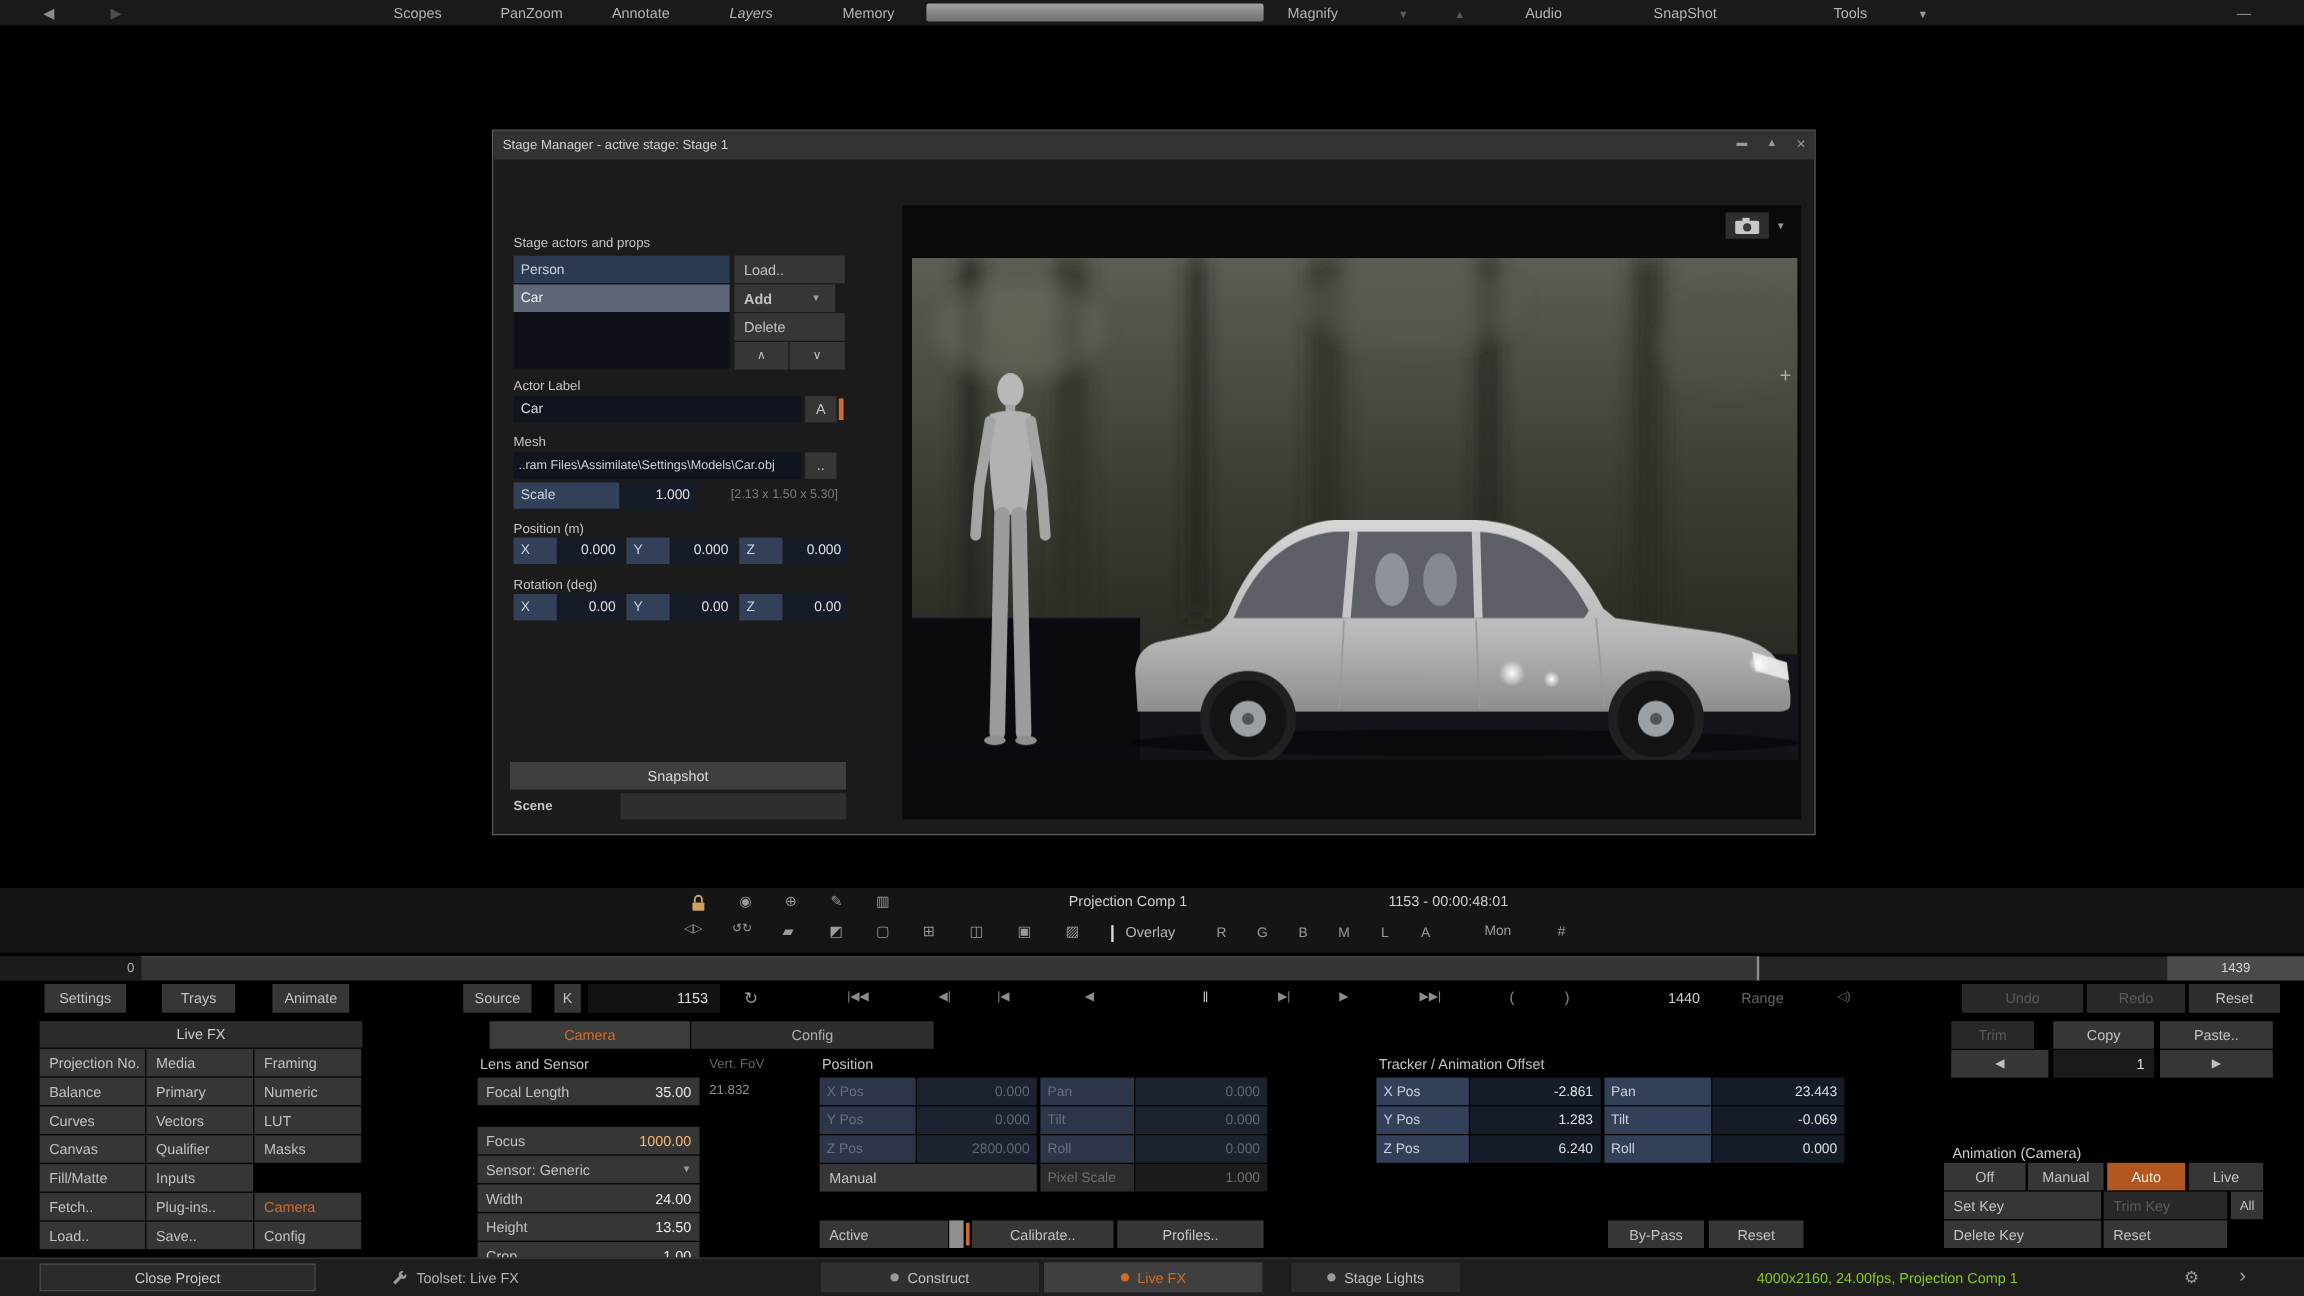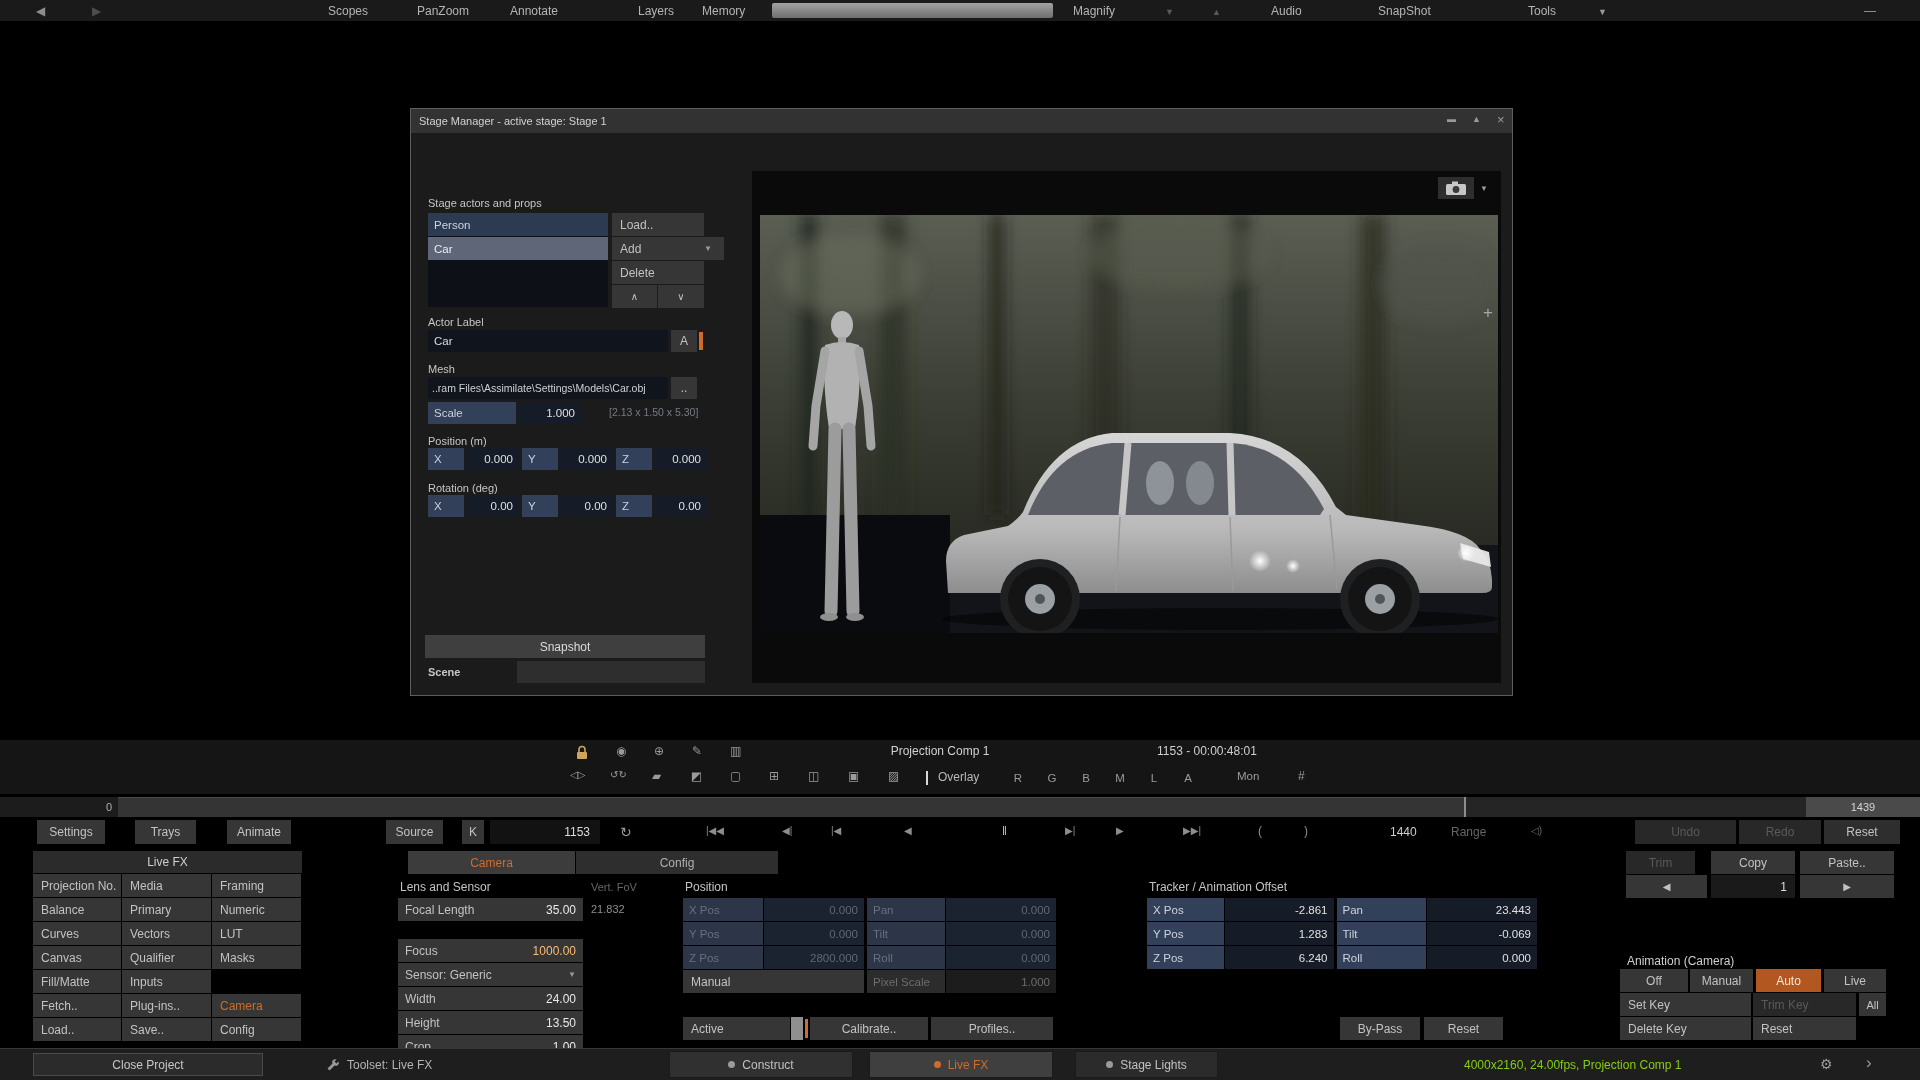--- a/index.html
+++ b/index.html
@@ -29,21 +29,21 @@
 <body>
 
 <div id="root">
 
   <div class="abs" style="left:0;top:0;width:1920px;height:22px;background:#1a1a1a;border-bottom:1px solid #000;">
     <span class="topitem" style="left:36px;color:#8d8d8d;">◀</span>
     <span class="topitem" style="left:92px;color:#4e4e4e;">▶</span>
     <span class="topitem" style="left:328px;">Scopes</span>
     <span class="topitem" style="left:417px;">PanZoom</span>
     <span class="topitem" style="left:510px;">Annotate</span>
-    <span class="topitem" style="left:638px;">Layers</span>
+    <span class="topitem" style="left:608px;font-style:italic;">Layers</span>
     <span class="topitem" style="left:702px;">Memory</span>
     <div class="abs" style="left:772px;top:3px;width:281px;height:15px;border-radius:2px;background:linear-gradient(#a2a2a2,#6f6f6f);"></div>
     <span class="topitem" style="left:1073px;">Magnify</span>
     <span class="topitem" style="left:1165px;font-size:9px;top:7px;color:#5a5a5a;">▼</span>
     <span class="topitem" style="left:1212px;font-size:9px;top:7px;color:#5a5a5a;">▲</span>
     <span class="topitem" style="left:1271px;">Audio</span>
     <span class="topitem" style="left:1378px;">SnapShot</span>
     <span class="topitem" style="left:1528px;">Tools</span>
     <span class="topitem" style="left:1598px;font-size:9px;top:7px;color:#9a9a9a;">▼</span>
     <span class="topitem" style="left:1864px;color:#9a9a9a;">—</span>
@@ -61,21 +61,21 @@
 
     <span class="abs formlbl" style="left:17px;top:88px;">Stage actors and props</span>
 
     <div class="abs" style="left:17px;top:104px;width:180px;height:94px;background:#0d1117;">
       <div style="height:23px;background:#2c3a52;color:#ccd2da;display:flex;align-items:center;padding-left:6px;font-size:11.5px;">Person</div>
       <div style="height:23px;background:#5e6678;color:#eceef2;display:flex;align-items:center;padding-left:6px;font-size:11.5px;margin-top:1px;">Car</div>
     </div>
 
     <div class="abs" style="left:201px;top:104px;width:92px;">
       <div class="btn l" style="width:92px;">Load..</div>
-      <div class="btn l" style="width:112px;margin-top:1px;justify-content:space-between;padding-right:12px;">
+      <div class="btn l" style="width:84px;margin-top:1px;justify-content:space-between;padding-right:12px;font-weight:bold;">
         <span>Add</span>
         <span style="font-size:8px;color:#9a9a9a;">▼</span>
       </div>
       <div class="btn l" style="width:92px;margin-top:1px;">Delete</div>
       <div style="display:flex;gap:1px;margin-top:1px;">
         <div class="btn" style="width:45px;font-size:10px;">∧</div>
         <div class="btn" style="width:46px;font-size:10px;">∨</div>
       </div>
     </div>
 
@@ -418,21 +418,21 @@
   </div>
 
   <div class="abs" style="left:0;top:1048px;width:1920px;height:32px;background:#1e1e1e;border-top:1px solid #383838;">
     <div class="abs" style="left:33px;top:4px;width:230px;height:23px;background:#2b2b2b;border:1px solid #4a4a4a;display:flex;align-items:center;justify-content:center;color:#c8c8c8;">Close Project</div>
     <div class="abs" style="left:325px;top:8px;">
       <svg width="14" height="14" viewBox="0 0 14 14">
           <path d="M11.5 2.5 a3 3 0 0 0 -4 4 L2.5 11.5 l2 2 L9.5 8.5 a3 3 0 0 0 4 -4 l-2 2 -2 -2 2 -2 z" fill="#999"></path>
         </svg>
     </div>
     <span class="abs" style="left:347px;top:9px;color:#b4b4b4;">Toolset: Live FX</span>
-    <div class="abs" style="left:669px;top:2px;width:184px;height:27px;background:#303030;border:1px solid #1a1a1a;display:flex;align-items:center;justify-content:center;gap:7px;text-align:center;">
+    <div class="abs" style="left:683px;top:2px;width:184px;height:27px;background:#303030;border:1px solid #1a1a1a;display:flex;align-items:center;justify-content:center;gap:7px;text-align:center;">
       <span style="width:7px;height:7px;border-radius:50%;background:#9a9a9a;"></span>
       <span style="color:#c0c0c0;">Construct</span>
     </div>
     <div class="abs" style="left:869px;top:2px;width:184px;height:27px;background:#3f3f3f;border:1px solid #1a1a1a;display:flex;align-items:center;justify-content:center;gap:7px;">
       <span style="width:7px;height:7px;border-radius:50%;background:#cf6c2b;"></span>
       <span style="color:#cf6c2b;">Live FX</span>
     </div>
     <div class="abs" style="left:1075px;top:2px;width:143px;height:27px;background:#2b2b2b;border:1px solid #1a1a1a;display:flex;align-items:center;justify-content:center;gap:7px;">
       <span style="width:7px;height:7px;border-radius:50%;background:#9a9a9a;"></span>
       <span style="color:#c0c0c0;">Stage Lights</span>

